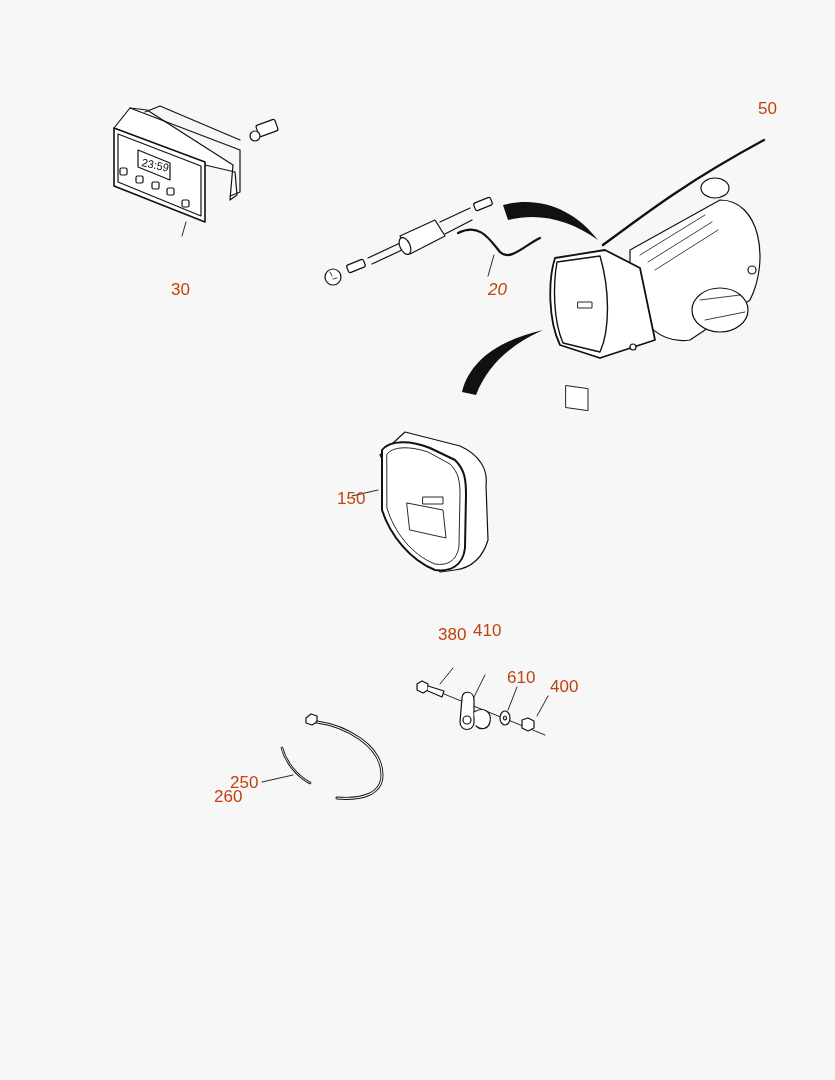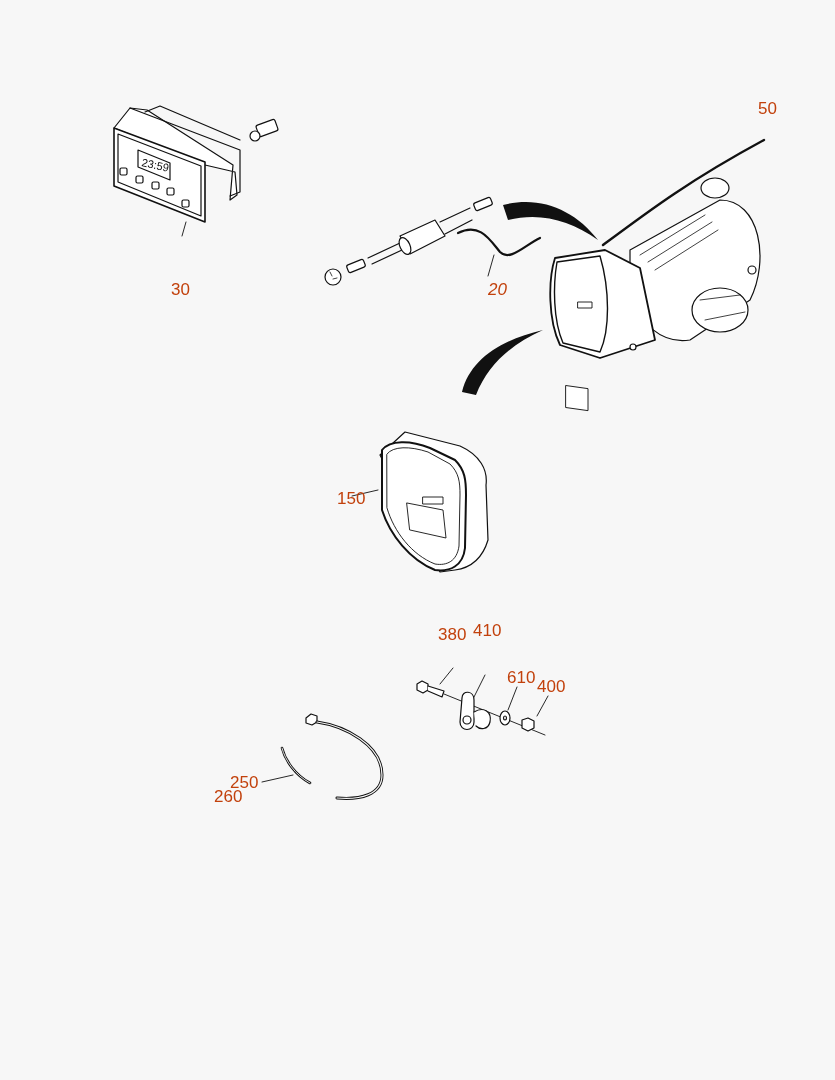--- a/index.html
+++ b/index.html
@@ -100,15 +100,15 @@
   </g>
 </svg>
 
 <div class="lbl" style="left:171px;top:243px;margin-top:40px;">30</div>
 <div class="lbl" style="left:488px;top:283px;font-style:italic;">20</div>
 <div class="lbl" style="left:758px;top:102px;">50</div>
 <div class="lbl" style="left:325px;top:492px;margin-left:12px;">150</div>
 <div class="lbl" style="left:438px;top:628px;">380</div>
 <div class="lbl" style="left:473px;top:624px;">410</div>
 <div class="lbl" style="left:507px;top:671px;">610</div>
-<div class="lbl" style="left:537px;top:680px;text-align:center;">400</div>
+<div class="lbl" style="left:550px;top:680px;text-align:center;">400</div>
 <div class="lbl" style="left:230px;top:776px;">250</div>
 <div class="lbl" style="left:214px;top:790px;">260</div>
 
 </body></html>

